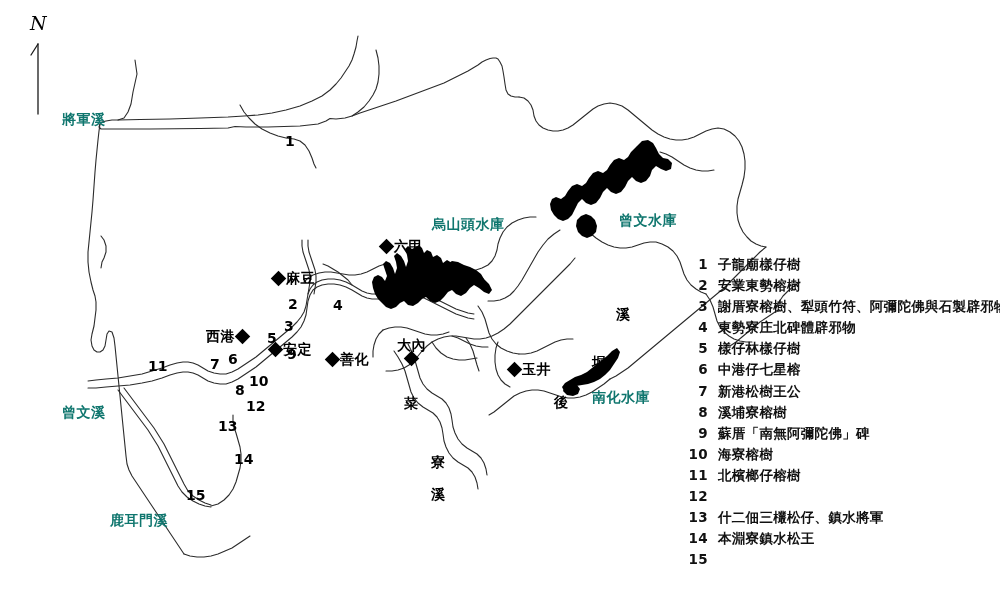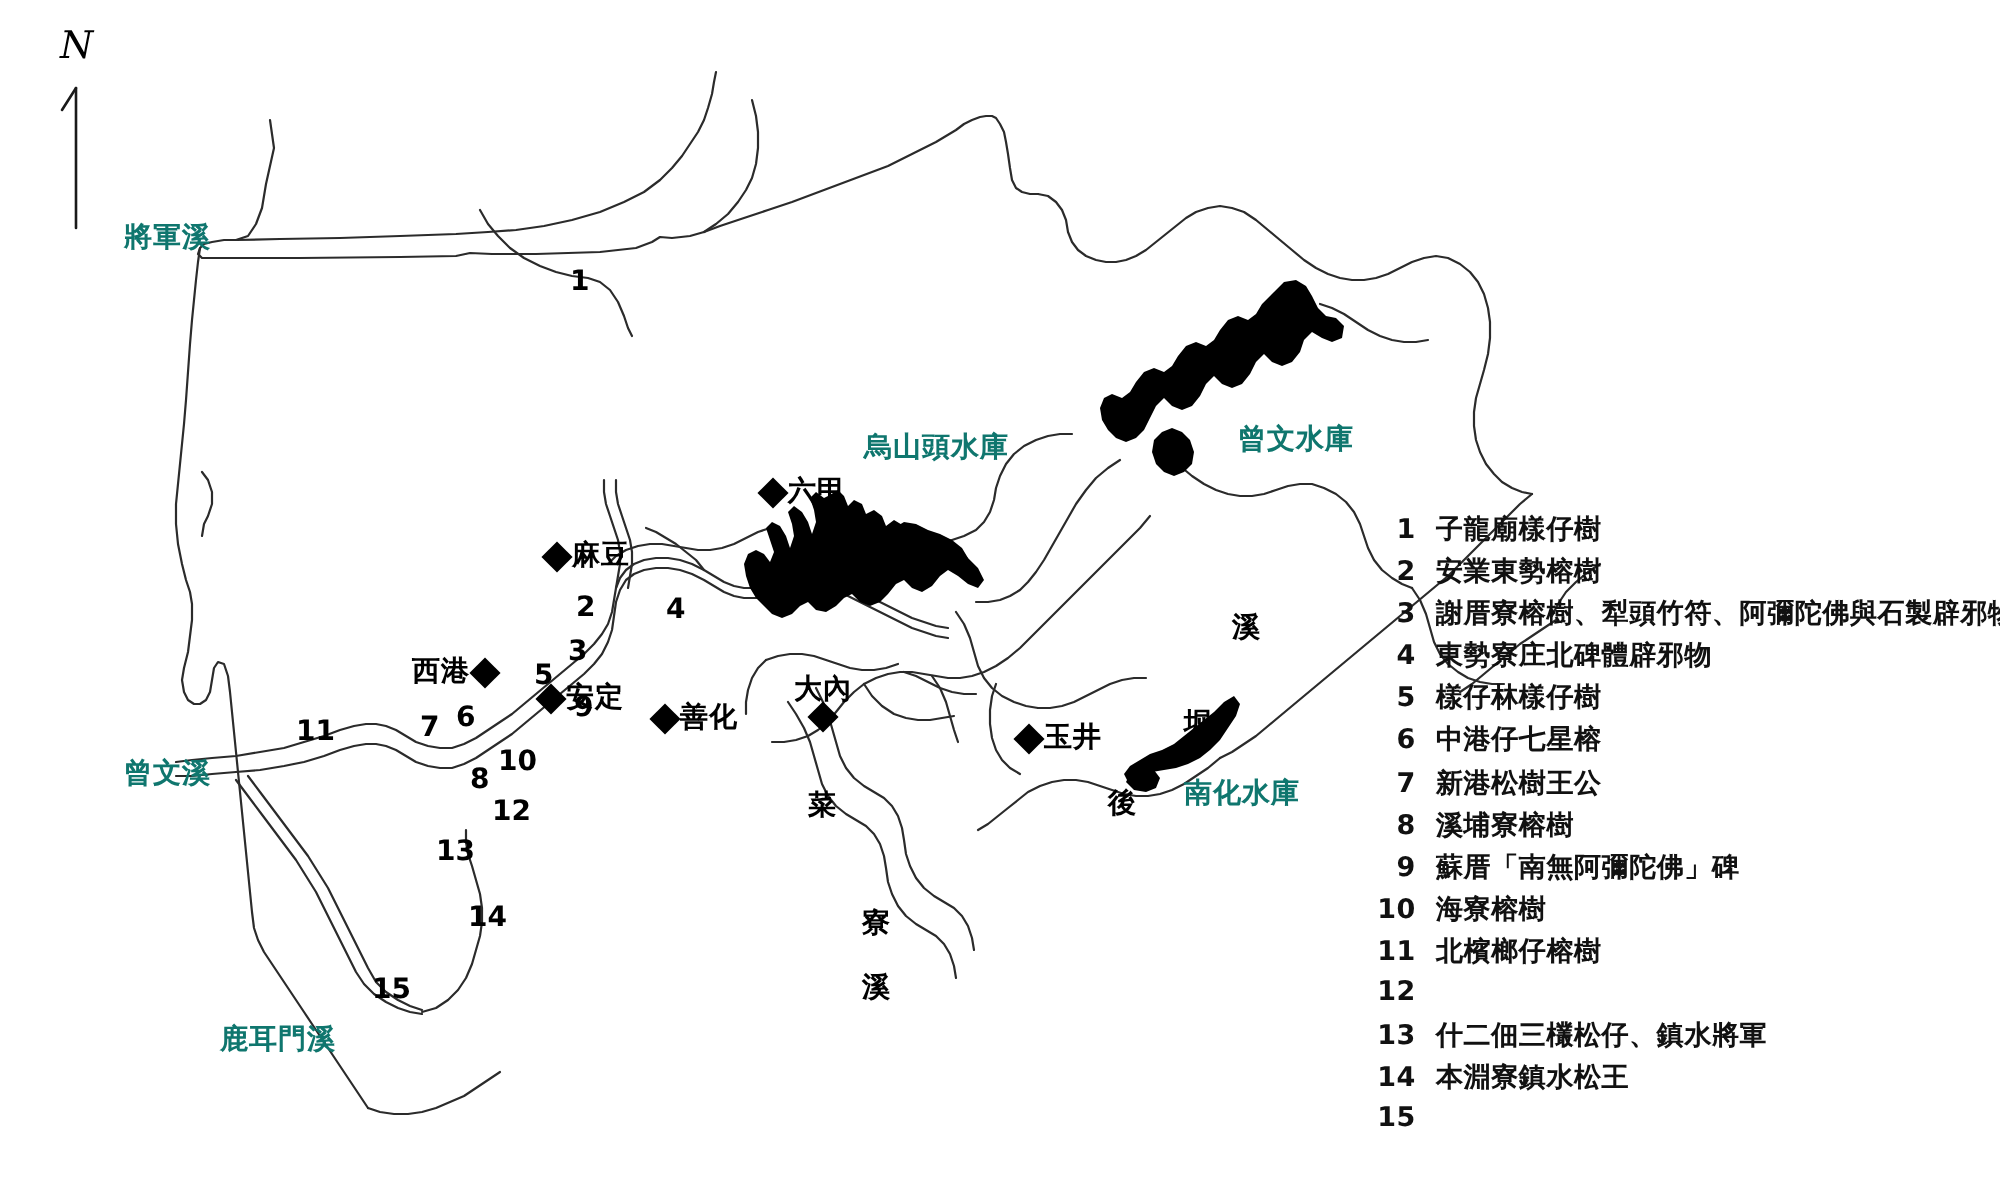--- a/index.html
+++ b/index.html
@@ -261,21 +261,21 @@
     <span class="n-glyph">N</span>
     <svg width="60" height="105" viewBox="0 0 60 105">
       <g stroke="#1a1a1a" stroke-width="1.3" fill="none" stroke-linecap="round">
         <line x1="18" y1="30" x2="18" y2="100"></line>
         <line x1="18" y1="30" x2="11" y2="41"></line>
       </g>
     </svg>
   </div>
 
   <span class="map-label" style="left:62px;top:112px;">將軍溪</span>
-  <span class="map-label" style="left:62px;top:380px;">曾文溪</span>
+  <span class="map-label" style="left:62px;top:405px;">曾文溪</span>
   <span class="map-label" style="left:110px;top:513px;">鹿耳門溪</span>
 
   <span class="vert-char" style="left:404px;top:396px;">菜</span>
   <span class="vert-char" style="left:431px;top:455px;">寮</span>
   <span class="vert-char" style="left:431px;top:487px;">溪</span>
 
   <span class="vert-char" style="left:616px;top:307px;">溪</span>
   <span class="vert-char" style="left:592px;top:355px;">堀</span>
   <span class="vert-char" style="left:554px;top:395px;">後</span>
 

